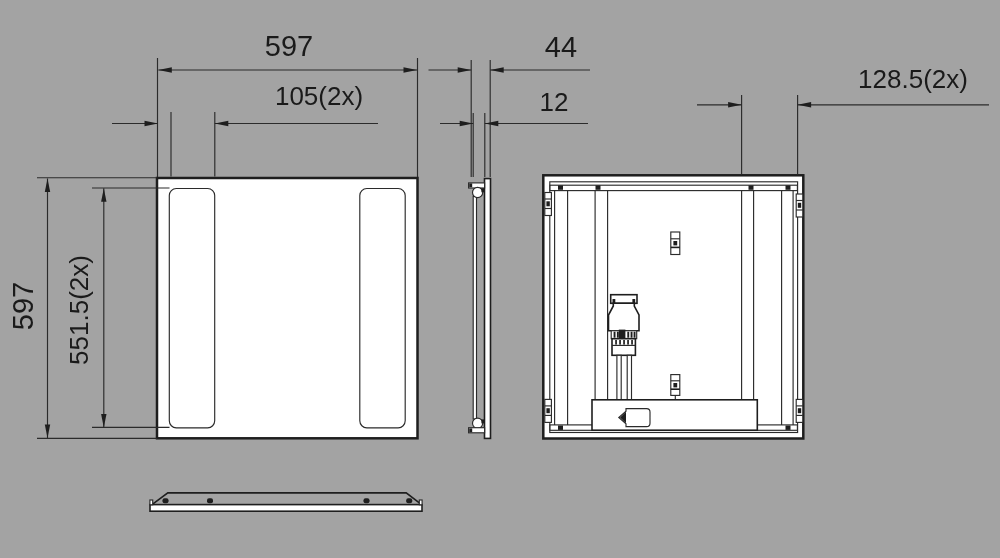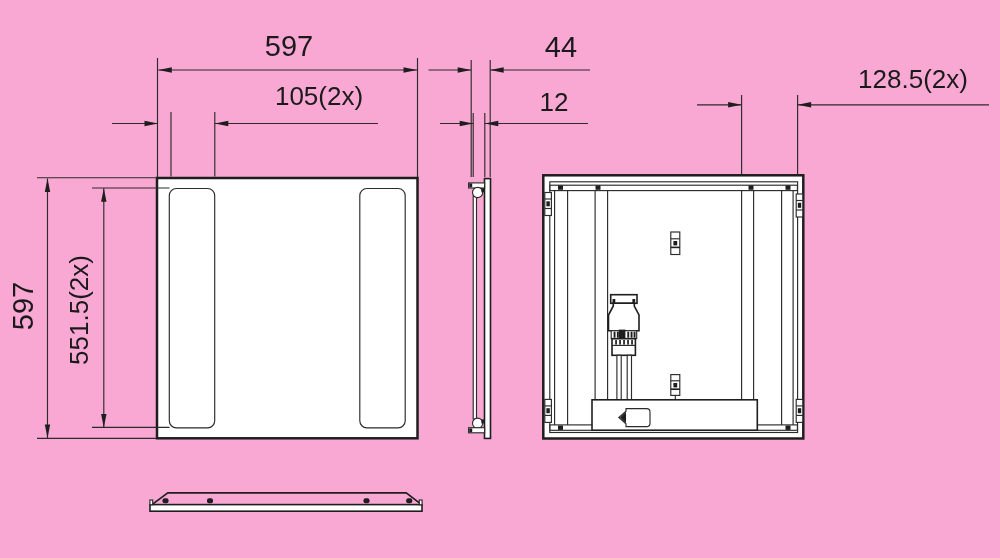--- a/index.html
+++ b/index.html
@@ -1,16 +1,16 @@
 <!DOCTYPE html>
 <html><head>
 <meta charset="utf-8">
 <style>
   html,body{margin:0;padding:0;background:#ffffff;}
-  .stage{position:relative;width:1000px;height:558px;background:#f9a8d4;overflow:hidden;}
+  .stage{position:relative;width:1000px;height:558px;background:#a3a3a3;overflow:hidden;}
   svg{display:block;}
   text{font-family:"Liberation Sans","DejaVu Sans",sans-serif;fill:#1a1a1a;}
   .dim-txt-lg{font-size:29px;}
   .dim-txt-sm{font-size:26px;}
   .ln-heavy{stroke:#1e1e1e;stroke-width:2.5;fill:none;}
   .ln-med{stroke:#1e1e1e;stroke-width:1.6;fill:none;}
   .ln-thin{stroke:#2b2b2b;stroke-width:1.15;fill:none;}
   .ln-dim{stroke:#2b2b2b;stroke-width:1.15;fill:none;}
   .fill-dark{fill:#1e1e1e;stroke:none;}
   .wfill{fill:#ffffff;}

